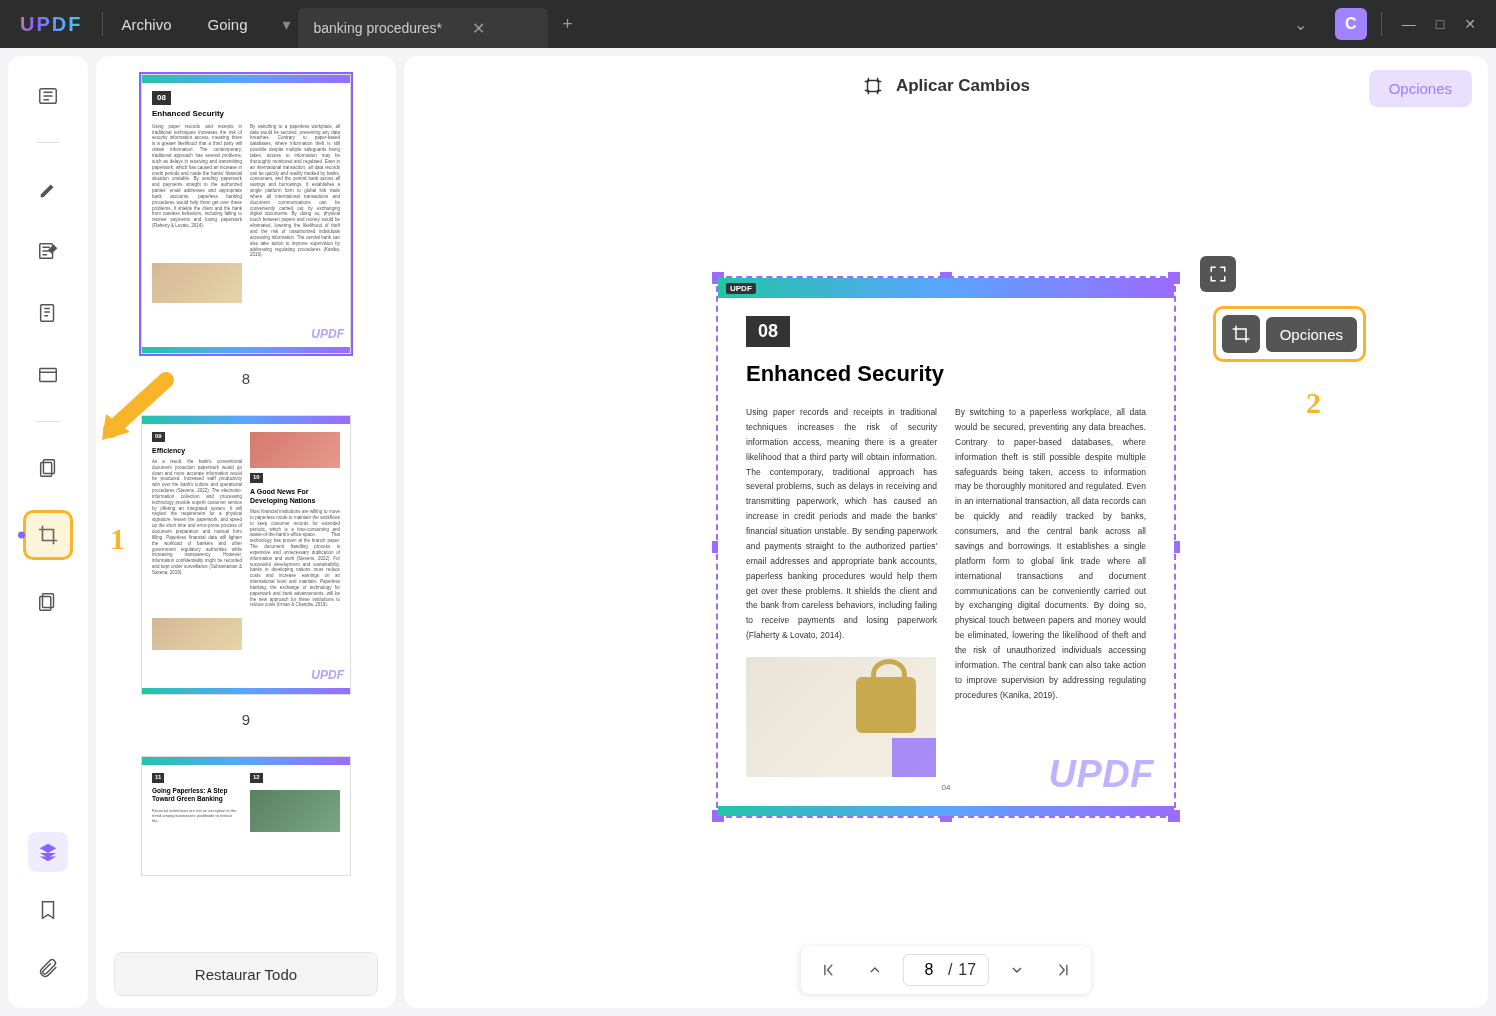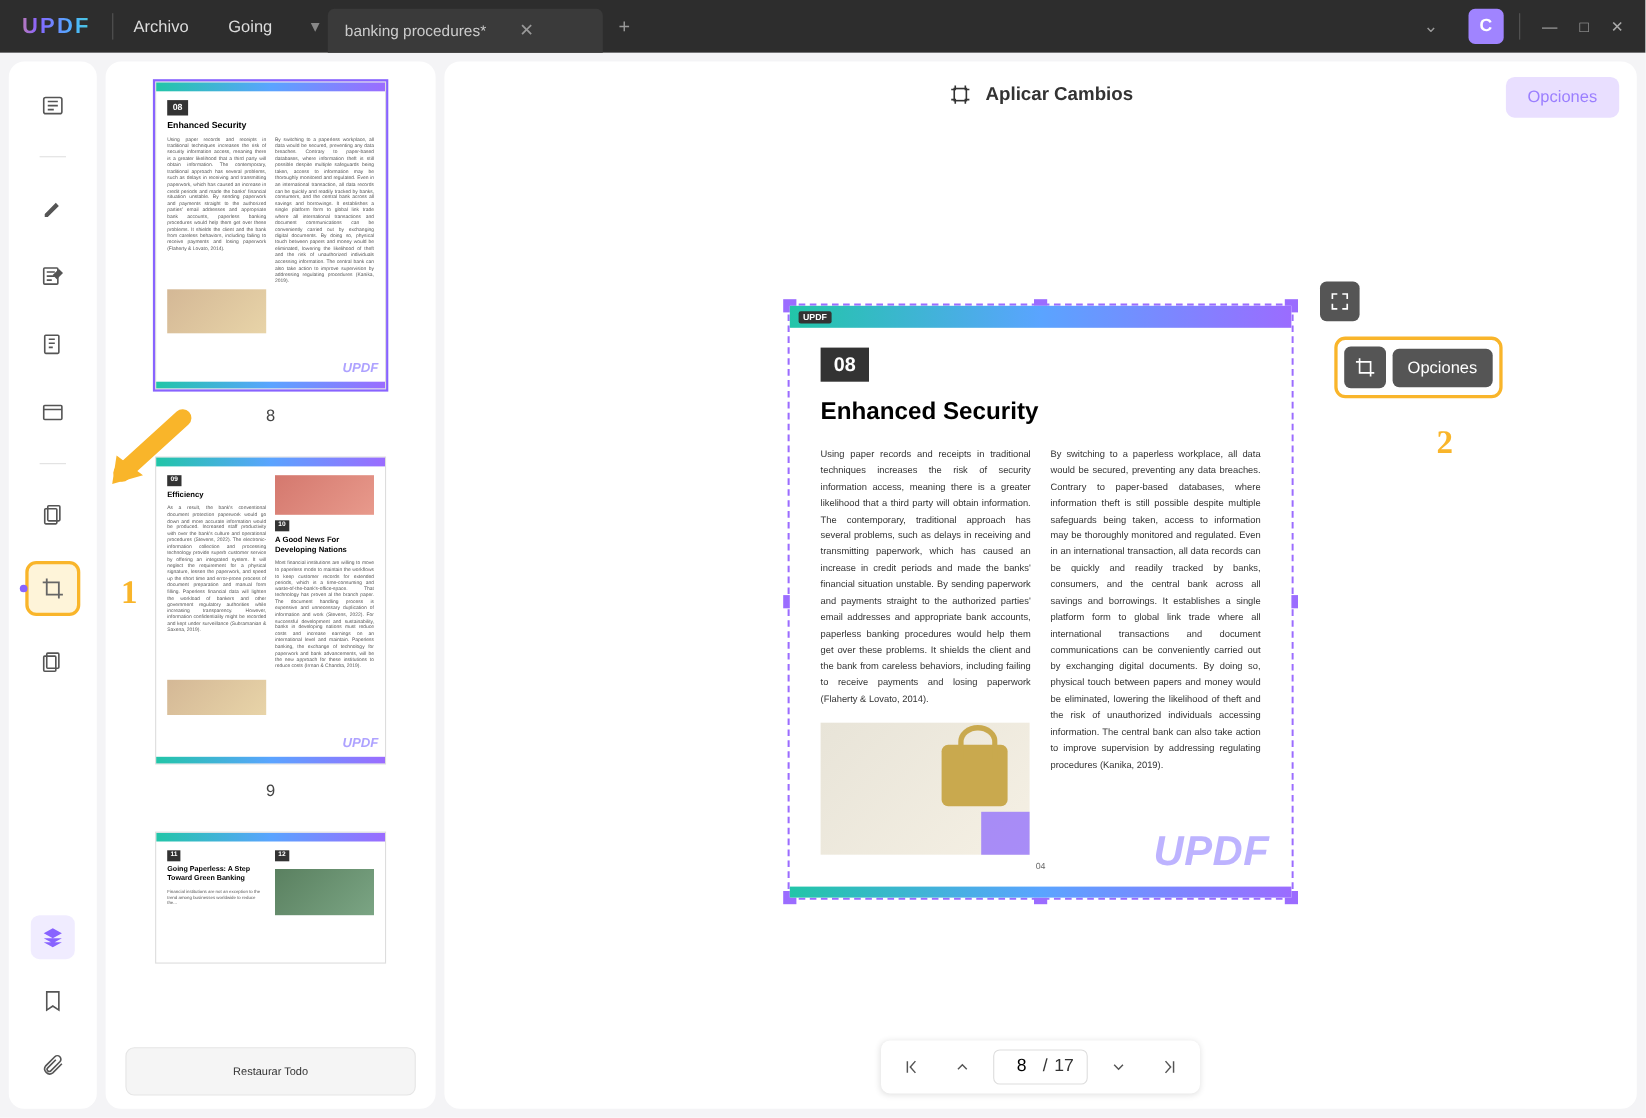--- a/index.html
+++ b/index.html
@@ -44,21 +44,21 @@
 .thumb-body .p-num-box.small { font-size:6px; padding:1px 3px;}
 .thumb-body .p-title { font-weight:bold; font-size:8px; margin-bottom:4px; color:#000;}
 .thumb-body .p-title.small { font-size:7px;}
 .thumb-body .tcol { display:flex; gap:8px; font-size:4.5px; text-align:justify; color:#555;}
 .thumb-body .tcol > div { flex:1; }
 .thumb-img { background: linear-gradient(135deg,#d4b896,#e8d4a8); height:40px; margin-top:5px; position:relative;}
 .thumb-img.people { background: linear-gradient(135deg,#d4786e,#e89a8c); }
 .thumb-img.green { background: linear-gradient(135deg,#5a8060,#7ba584); }
 .thumb-label { text-align: center; font-size: 15px; color: #444; margin-bottom: 28px; }
 .watermark-thumb { position:absolute; right:6px; bottom:10px; color:#9b8cff; font-weight:700; font-size:12px; font-style:italic; opacity:0.8;}
-.restore-bar { position: absolute; bottom: 12px; left: 18px; right: 18px; background: #f5f5f5; border:1px solid #e5e5e5; border-radius: 8px; height: 44px; display:flex; align-items:center; justify-content:center; font-size:10px; color:#333; }
+.restore-bar { position: absolute; bottom: 12px; left: 18px; right: 18px; background: #f5f5f5; border:1px solid #e5e5e5; border-radius: 8px; height: 44px; display:flex; align-items:center; justify-content:center; font-size:15px; color:#333; }
 
 
 .content { flex: 1; background: #fff; border-radius: 14px; margin: 8px 8px 8px 8px; position: relative; overflow:hidden; }
 .content-header { height: 60px; display: flex; align-items: center; justify-content: center; gap: 12px; position: relative; }
 .apply-title { font-size: 17px; font-weight: 600; color: #333; }
 .crop-btn { position: absolute; right: 16px; top: 14px; background: #e9dfff; color: #9b7fff; border: none; padding: 10px 20px; border-radius: 8px; font-size: 15px; font-weight:500; cursor:pointer;}
 .crop-area-icon { width:22px; height:22px; }
 
 .page-stage { position: absolute; top: 70px; left: 0; right: 0; bottom: 80px; display: flex; align-items: flex-start; justify-content: center; padding-top:150px;}
 

